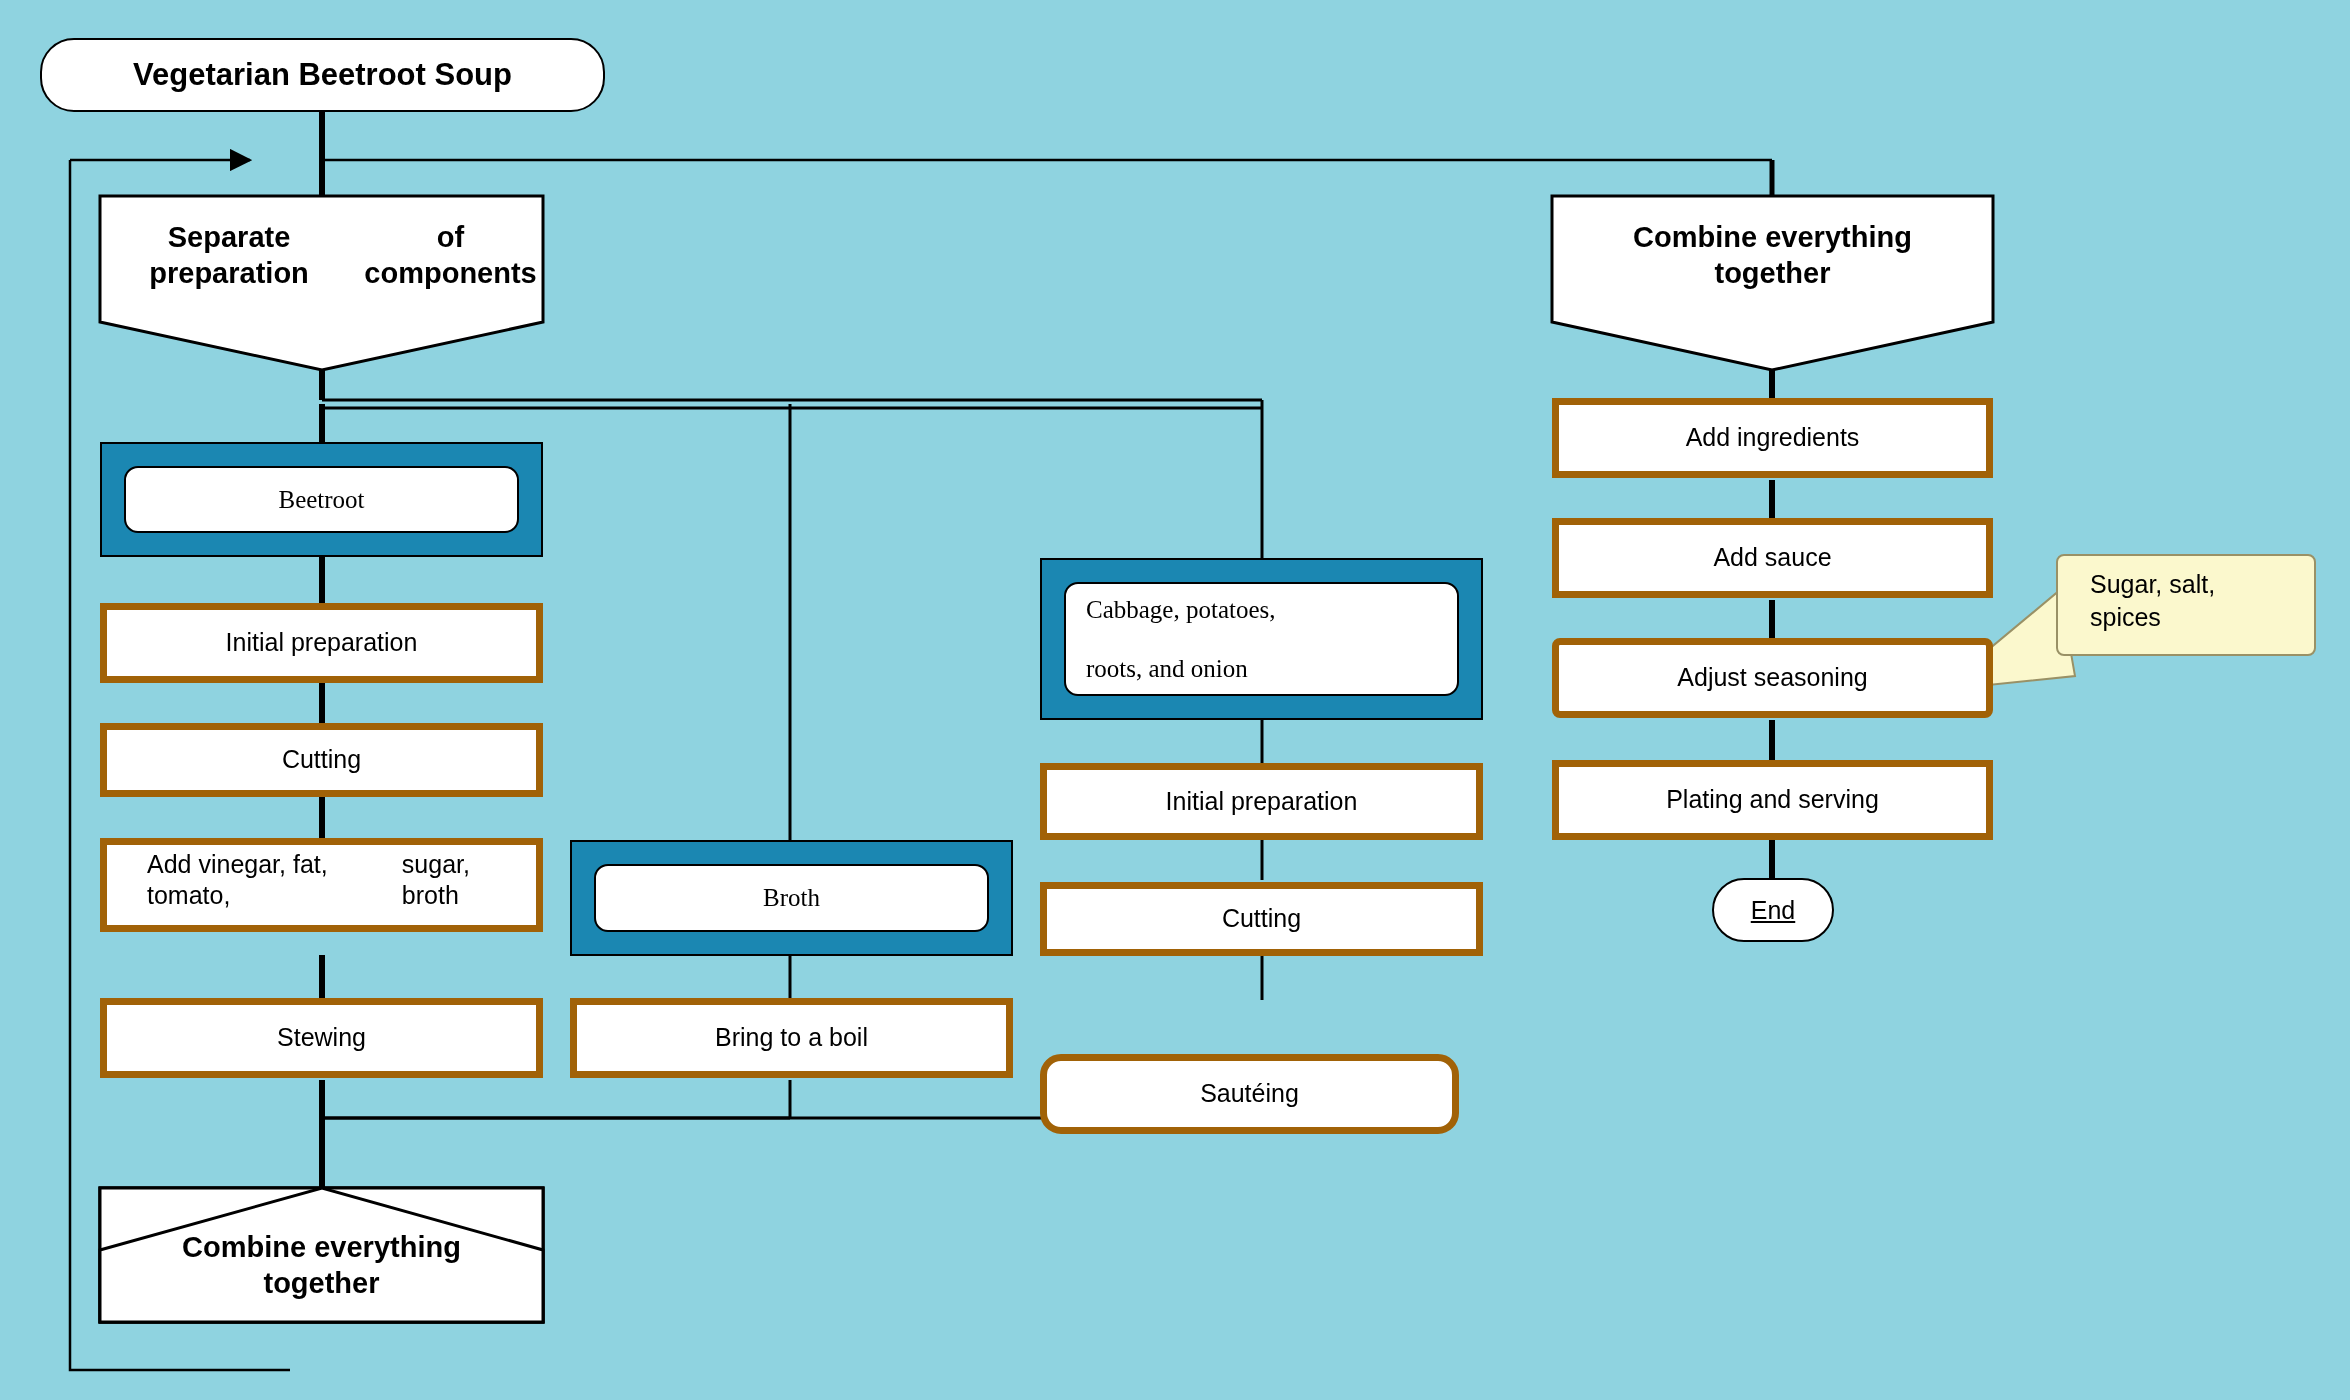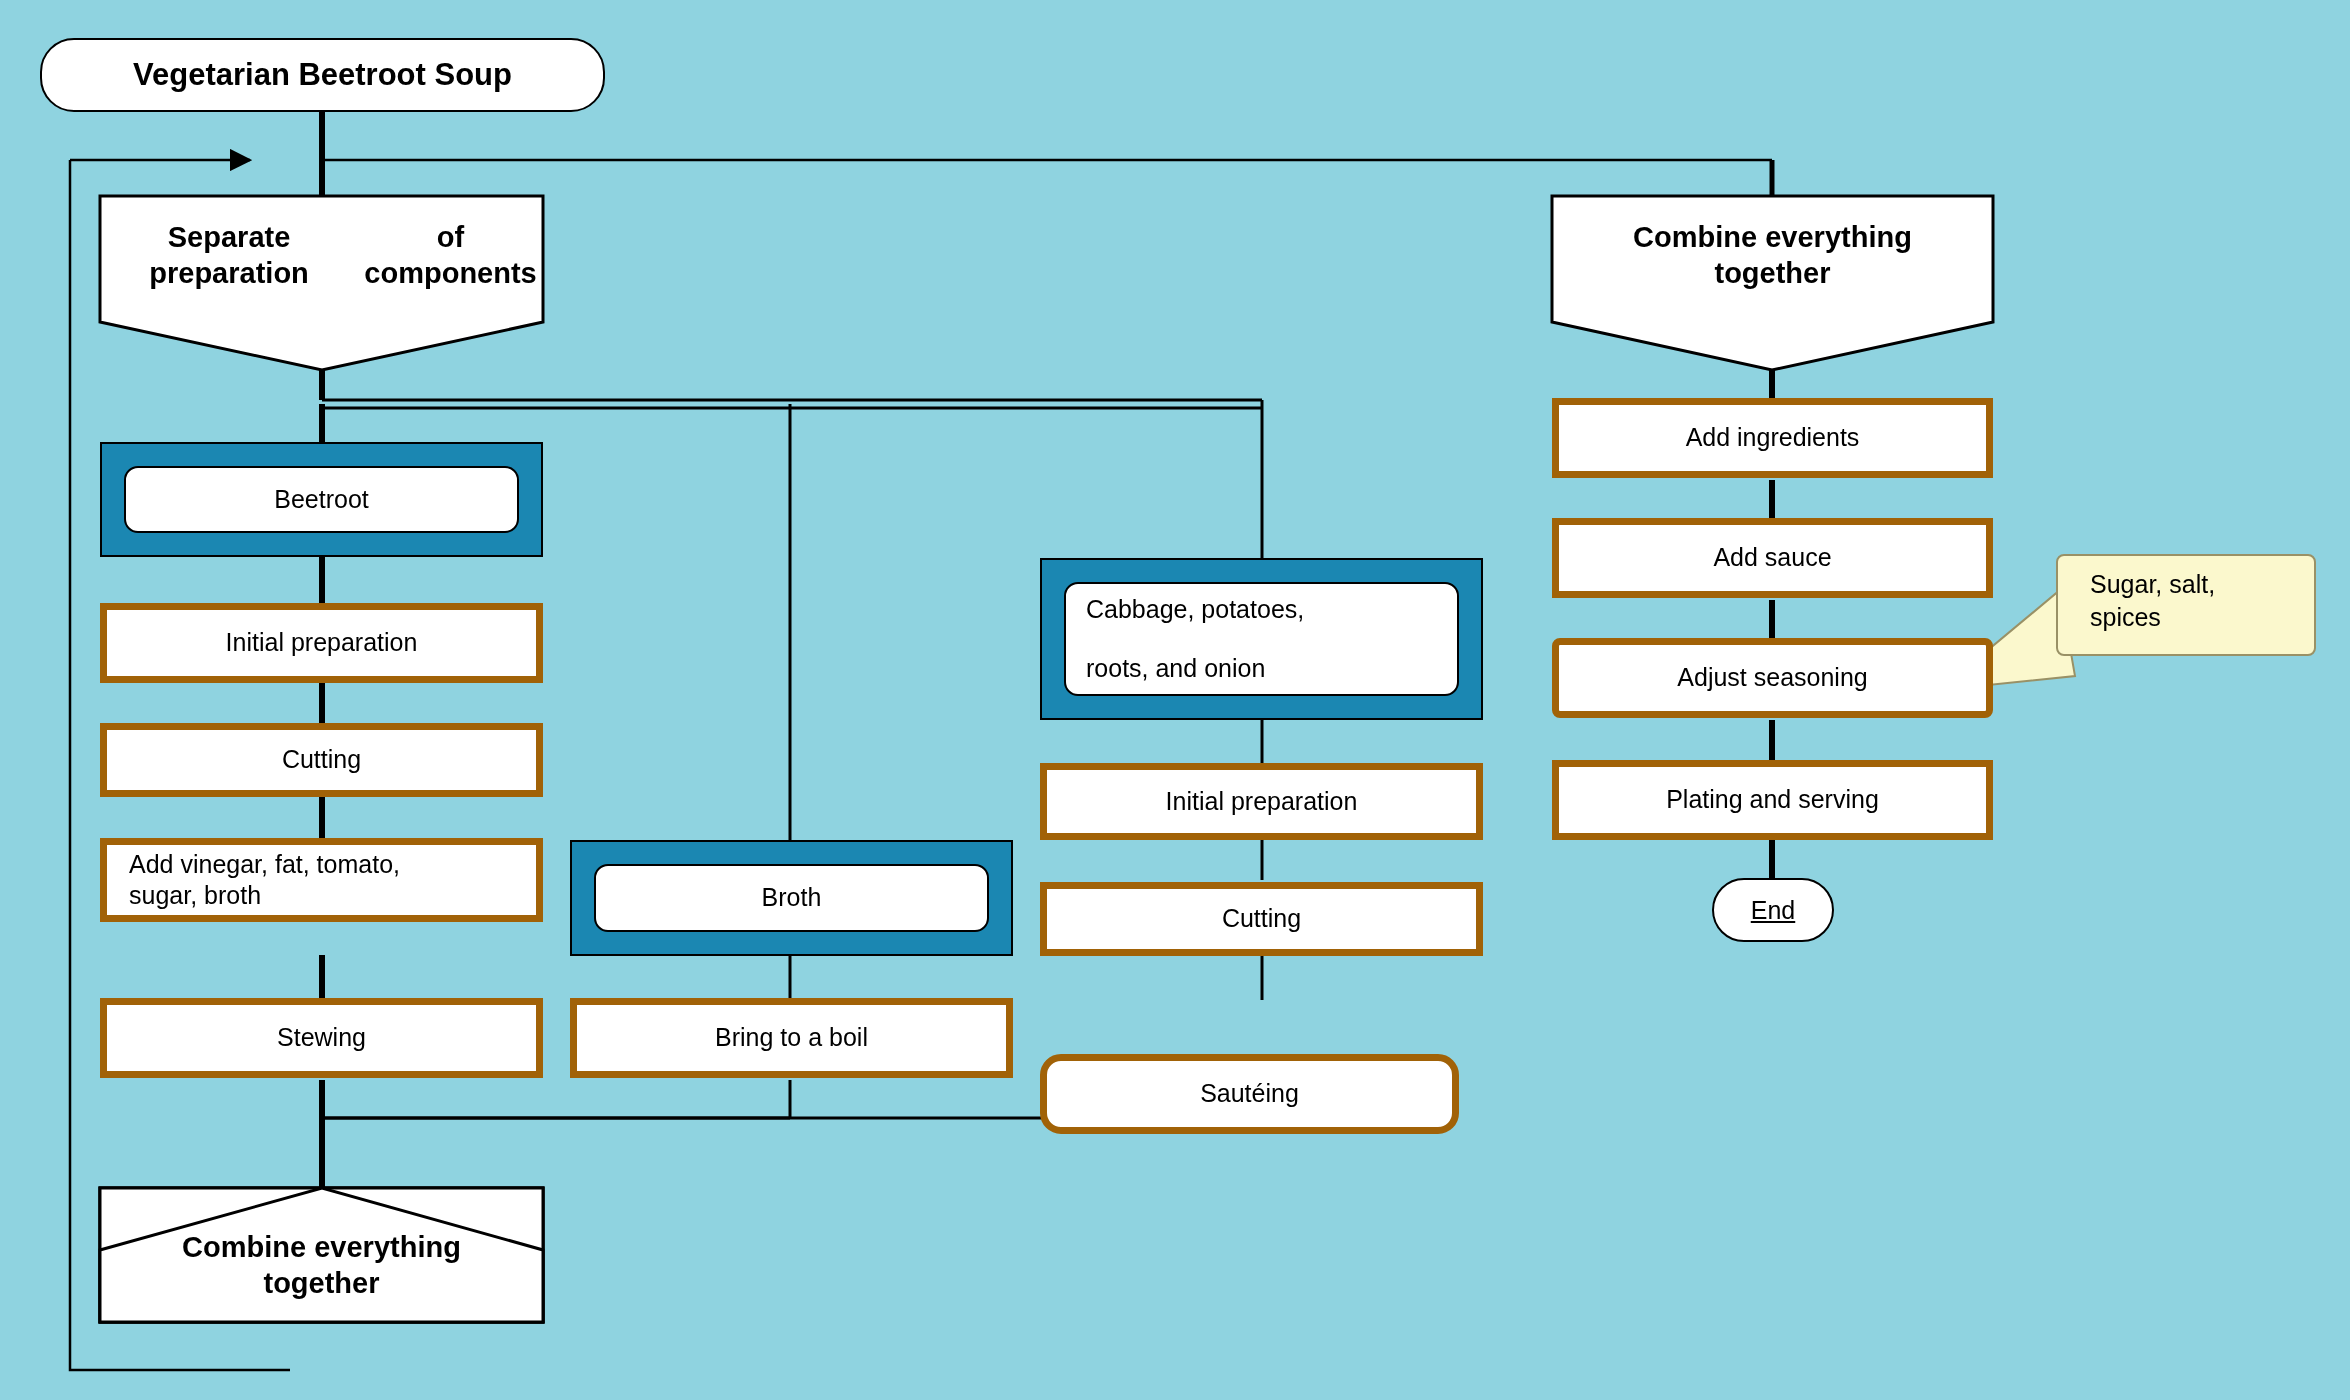--- a/index.html
+++ b/index.html
@@ -68,20 +68,21 @@
     border-radius: 14px;
     box-sizing: border-box;
     display: flex;
     align-items: center;
     justify-content: center;
     text-align: center;
     font-size: 25px;
     line-height: 1.25;
     color: #000;
     padding: 3px 8px;
+    font-family: Liberation Serif, serif;
   }
   .hl-inner.left-align {
     justify-content: flex-start;
     text-align: left;
     gap: 27px;
   }
   
   .note {
     position: absolute;
     background: #fbf8cd;
@@ -191,21 +192,21 @@
 </div>
 
 <div class="node box" style="left:100px; top:603px; width:443px; height:80px;">
   <span>Initial preparation</span>
 </div>
 
 <div class="node box" style="left:100px; top:723px; width:443px; height:74px;">
   <span>Cutting</span>
 </div>
 
-<div class="node box left-align" style="left:100px; top:838px; width:443px; height:84px; flex-direction:column; align-items:flex-start; justify-content:center; padding-left:22px;">
+<div class="node box left-align" style="left:100px; top:838px; width:443px; height:94px; align-items:flex-start; justify-content:center; padding-left:40px;">
   <span>Add vinegar, fat, tomato,</span>
   <span>sugar, broth</span>
 </div>
 
 <div class="node box" style="left:100px; top:998px; width:443px; height:80px;">
   <span>Stewing</span>
 </div>
 
 <div class="hl-outer" style="left:570px; top:840px; width:443px; height:116px;"></div>
 <div class="hl-inner" style="left:594px; top:864px; width:395px; height:68px;">

